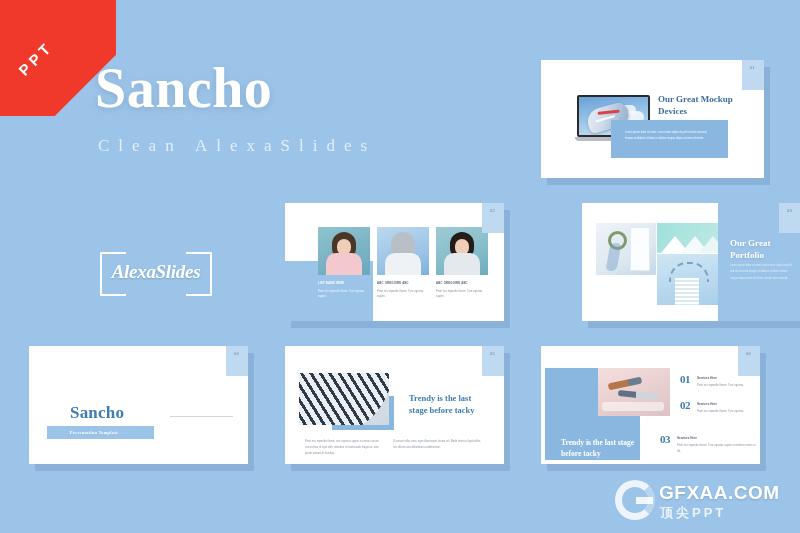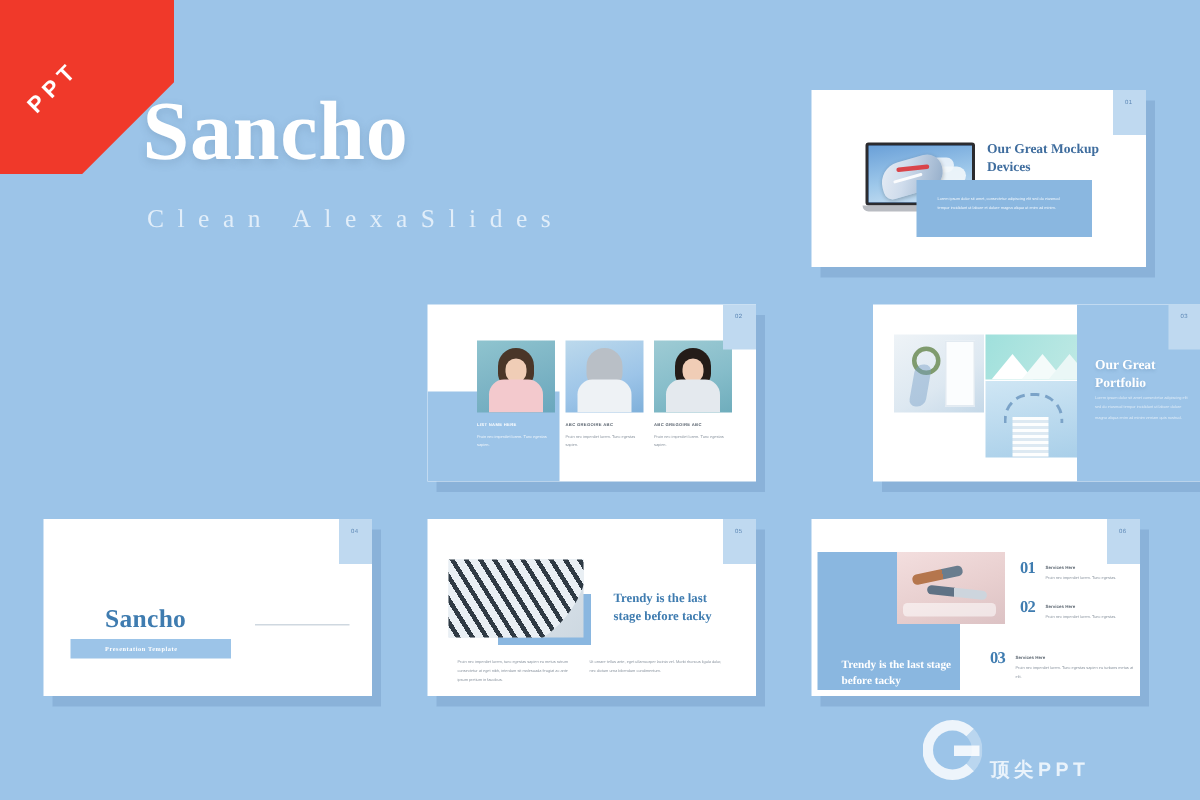--- a/index.html
+++ b/index.html
@@ -239,20 +239,25 @@
 <div class="stage">
 
   <div class="ribbon-wrap">
     <div class="ribbon-tri"></div>
     <div class="ribbon-text">PPT</div>
   </div>
 
   <div class="hero">
     <div class="hero-title">Sancho</div>
     <div class="hero-sub">Clean AlexaSlides</div>
+    <div class="logo">
+      <div class="logo-bracket-l"></div>
+      <div class="logo-bracket-r"></div>
+      <div class="logo-text">AlexaSlides</div>
+    </div>
   </div>
 
   <div class="slide s1">
     <div class="laptop">
       <div class="lap-screen">
         <div class="lap-sky"></div>
         <div class="lap-cloud2"></div>
         <div class="lap-cloud"></div>
         <div class="shoe">
           <div class="shoe-stripe"></div>
@@ -396,16 +401,17 @@
     </div>
 
     <div class="tab">
       <div class="tab-num">06</div>
     </div>
   </div>
 
   <div class="wm">
     <div class="wm-g"></div>
     <div class="wm-gbar"></div>
+    <div class="wm-t1">GFXAA.COM</div>
     <div class="wm-t2">顶尖PPT</div>
   </div>
 
 </div>
 
 </body></html>

